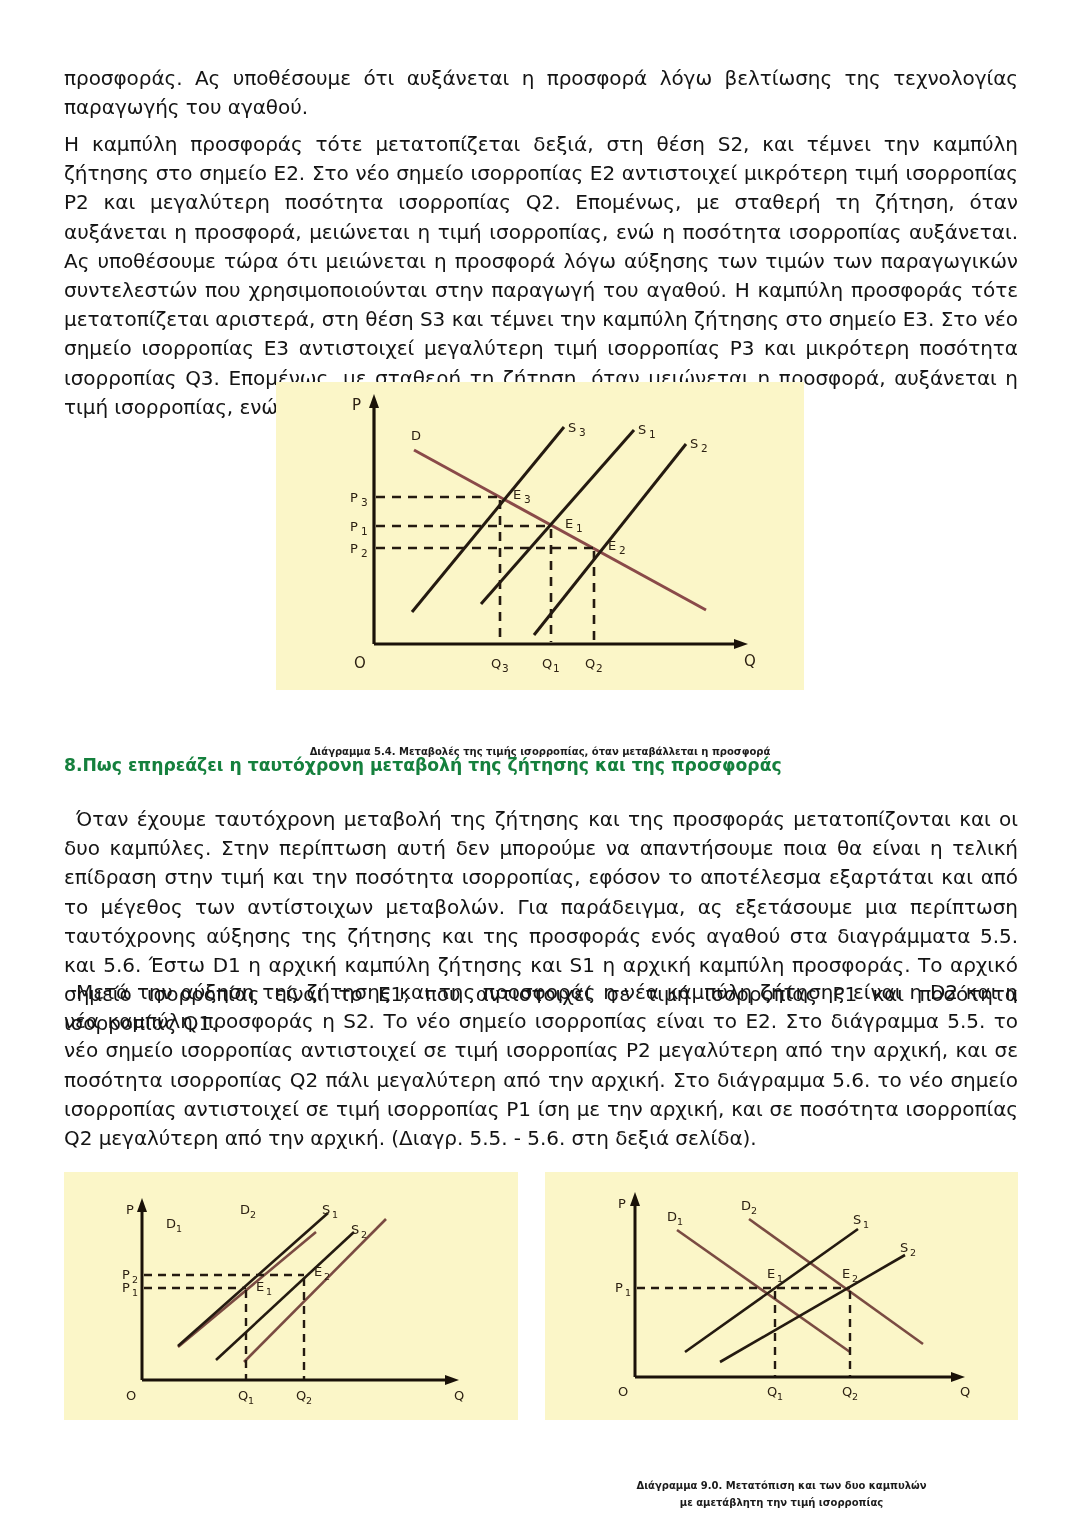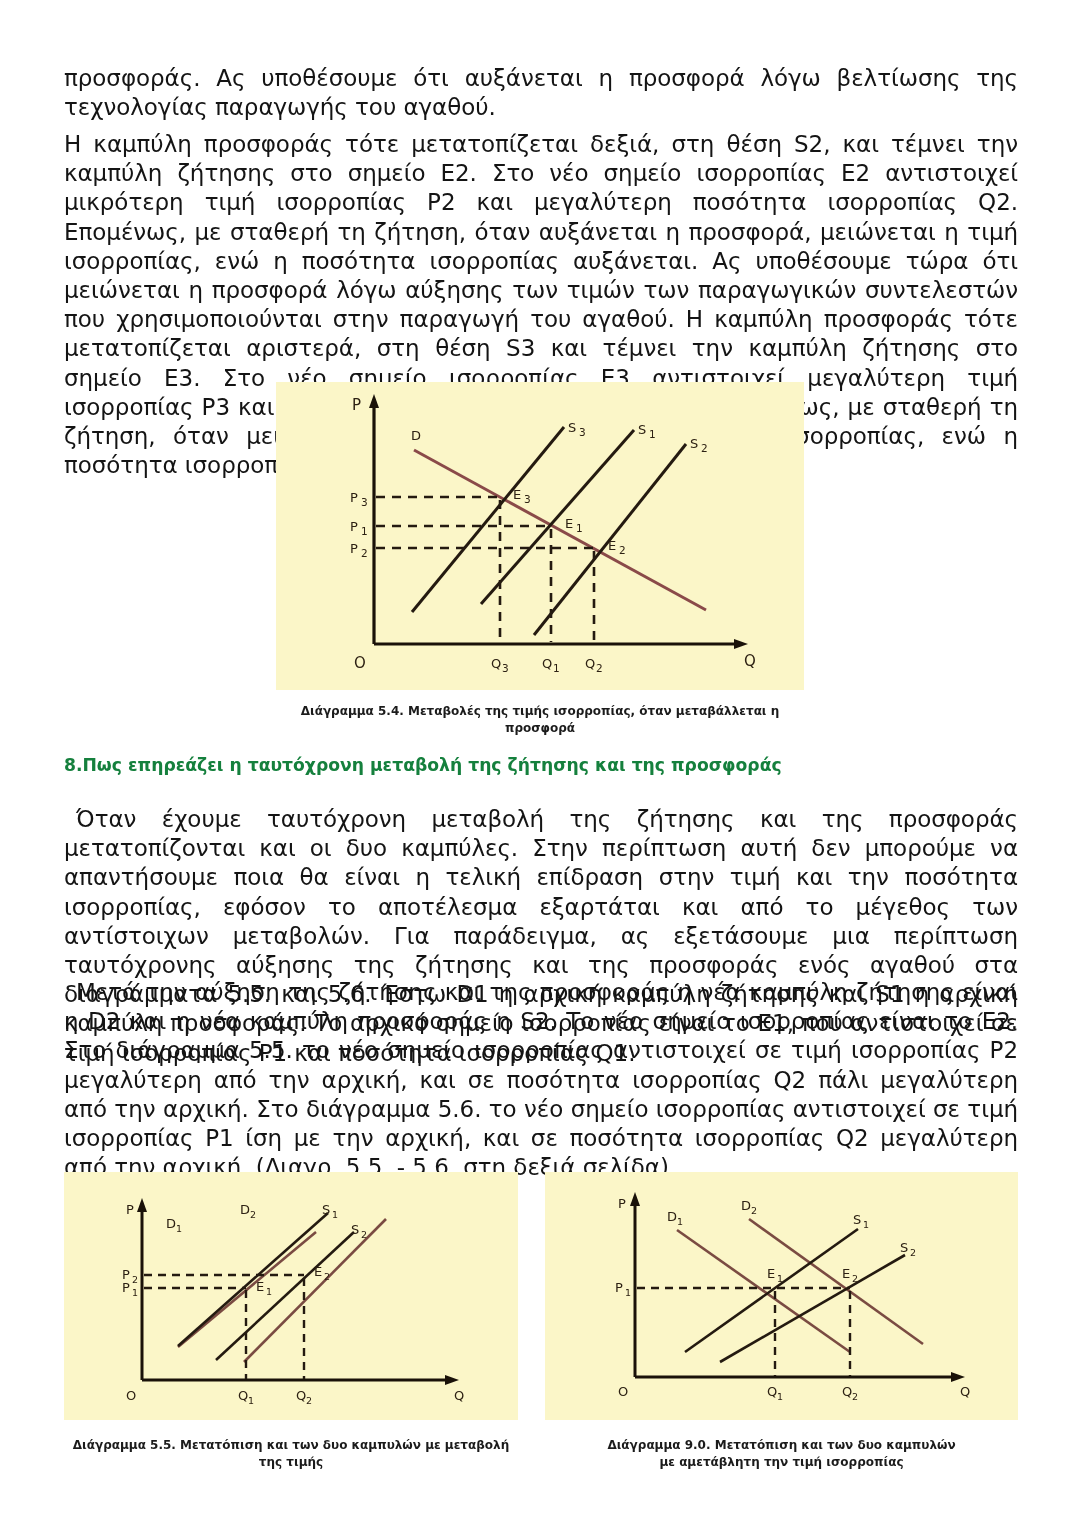--- a/index.html
+++ b/index.html
@@ -21,21 +21,21 @@
     left: 0; top: 0;
     width: 1080px;
     height: 1527px;
   }
 
   
   .text-block {
     position: absolute;
     left: 64px;
     width: 954px;
-    font-size: 23px;
+    font-size: 20px;
     line-height: 29.2px;
     text-align: justify;
     text-justify: inter-word;
     color: #141414;
     letter-spacing: -0.05px;
   }
   .text-block p {
     margin: 0;
   }
   .para-indent { text-indent: 12px; }
@@ -51,25 +51,26 @@
   }
 
   
   .figure-box {
     position: absolute;
     background: #fbf6c8;
     overflow: hidden;
   }
   .figure-caption {
     position: absolute;
-    font-size: 12px;
+    font-size: 10px;
     font-weight: bold;
     color: #1b1b1b;
     text-align: center;
     line-height: 17px;
+    margin-top: 40px;
   }
 
   svg { display: block; }
 
   .lbl {
     font-family: "DejaVu Sans", "Liberation Sans", sans-serif;
     font-size: 15px;
     fill: #2d2113;
   }
   .lbl-sm {
@@ -281,21 +282,20 @@
         <text class="lbl2 sub2" x="202" y="123">1</text>
       </g>
       <g>
         <text class="lbl2" x="250" y="104">E</text>
         <text class="lbl2 sub2" x="260" y="108">2</text>
       </g>
     </svg>
   </div>
 
   <div class="figure-caption" style="left:64px; top:1437px; width:454px;">
-    <div>Διάγραμμα 5.5. Μετατόπιση και των δυο καμπυλών με μεταβολή της τιμής</div>
   </div>
 
   <div class="figure-box" style="left:545px; top:1172px; width:473px; height:248px;">
     <svg width="473" height="248" viewBox="0 0 473 248">
       <g>
         <line x1="90" y1="205" x2="90" y2="30" stroke="#1a1209" stroke-width="3"></line>
         <polygon points="90,20 85,34 95,34" fill="#1a1209"></polygon>
         <line x1="90" y1="205" x2="410" y2="205" stroke="#1a1209" stroke-width="3"></line>
         <polygon points="420,205 406,200 406,210" fill="#1a1209"></polygon>
       </g>

